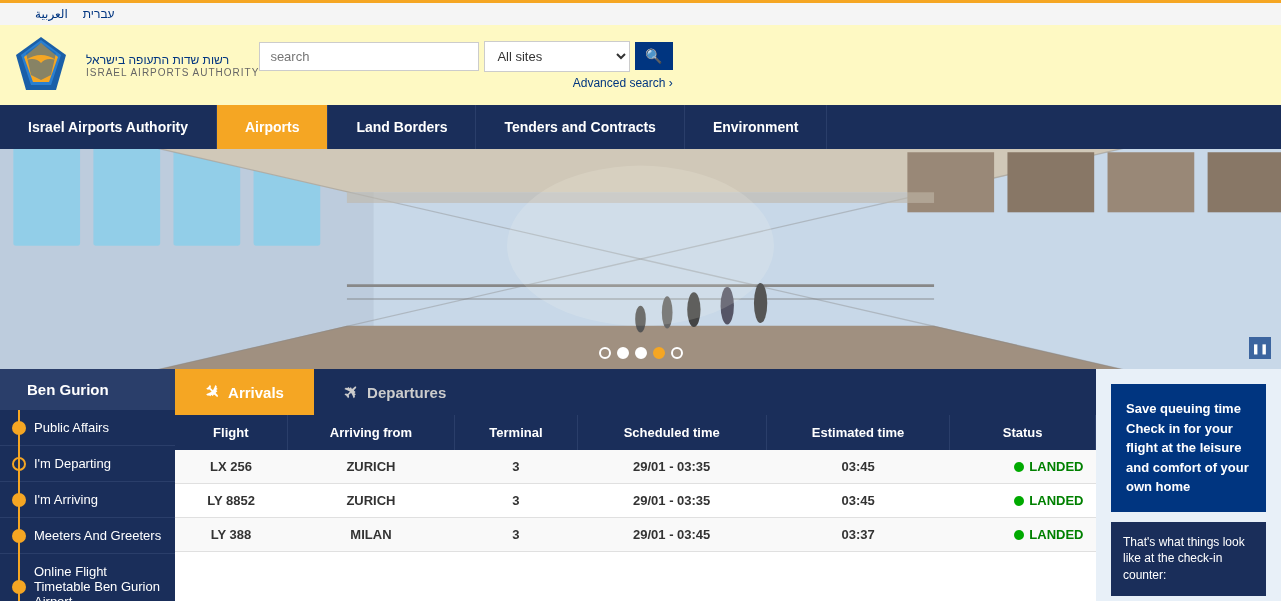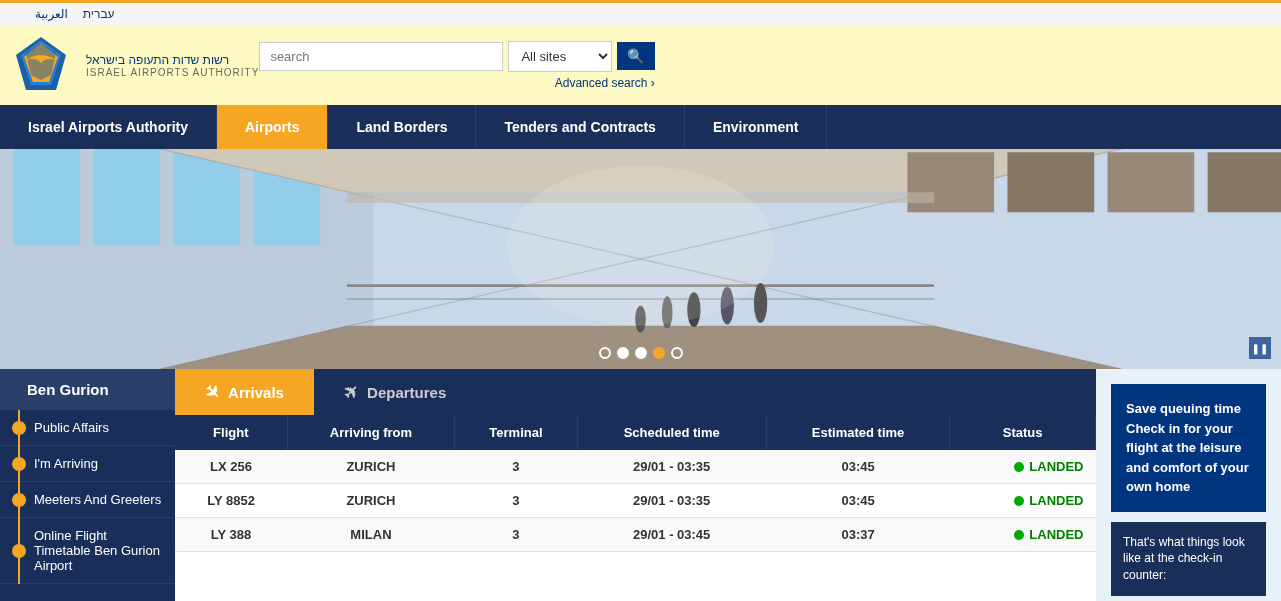--- a/index.html
+++ b/index.html
@@ -28,31 +28,31 @@
     #logo-text .en { font-size: 10px; color: #666; letter-spacing: 1px; }
 
     
     .logo-diamond { width: 70px; height: 60px; margin-right: 10px; }
 
     #search-area { display: flex; flex-direction: column; align-items: flex-end; }
     #search-row { display: flex; align-items: center; gap: 5px; }
     #search-input {
       border: 1px solid #ccc;
       padding: 6px 10px;
-      width: 244px;
+      width: 220px;
       font-size: 13px;
       color: #999;
     }
     #site-select {
       border: 1px solid #ccc;
       padding: 6px 8px;
       font-size: 13px;
       background: #fff;
       color: #333;
-      width: 104px;
+      width: 146px;
     }
     #search-btn {
       background: #003580;
       border: none;
       padding: 6px 10px;
       cursor: pointer;
       color: #fff;
       font-size: 14px;
     }
     #advanced-search { font-size: 12px; color: #003580; text-decoration: none; margin-top: 4px; }
@@ -377,20 +377,24 @@
 <div id="main-content">
 
   <div id="sidebar">
     <div id="sidebar-title">Ben Gurion</div>
     <div id="sidebar-items-wrapper">
       <div id="sidebar-line"></div>
 
       <a class="sidebar-item">
         <div class="sidebar-dot"></div>
         <span>Public Affairs</span>
+      </a>
+      <a class="sidebar-item">
+        <div class="sidebar-dot outline"></div>
+        <span>I'm Departing</span>
       </a>
       <a class="sidebar-item">
         <div class="sidebar-dot"></div>
         <span>I'm Arriving</span>
       </a>
       <a class="sidebar-item">
         <div class="sidebar-dot"></div>
         <span>Meeters And Greeters</span>
       </a>
       <a class="sidebar-item">

